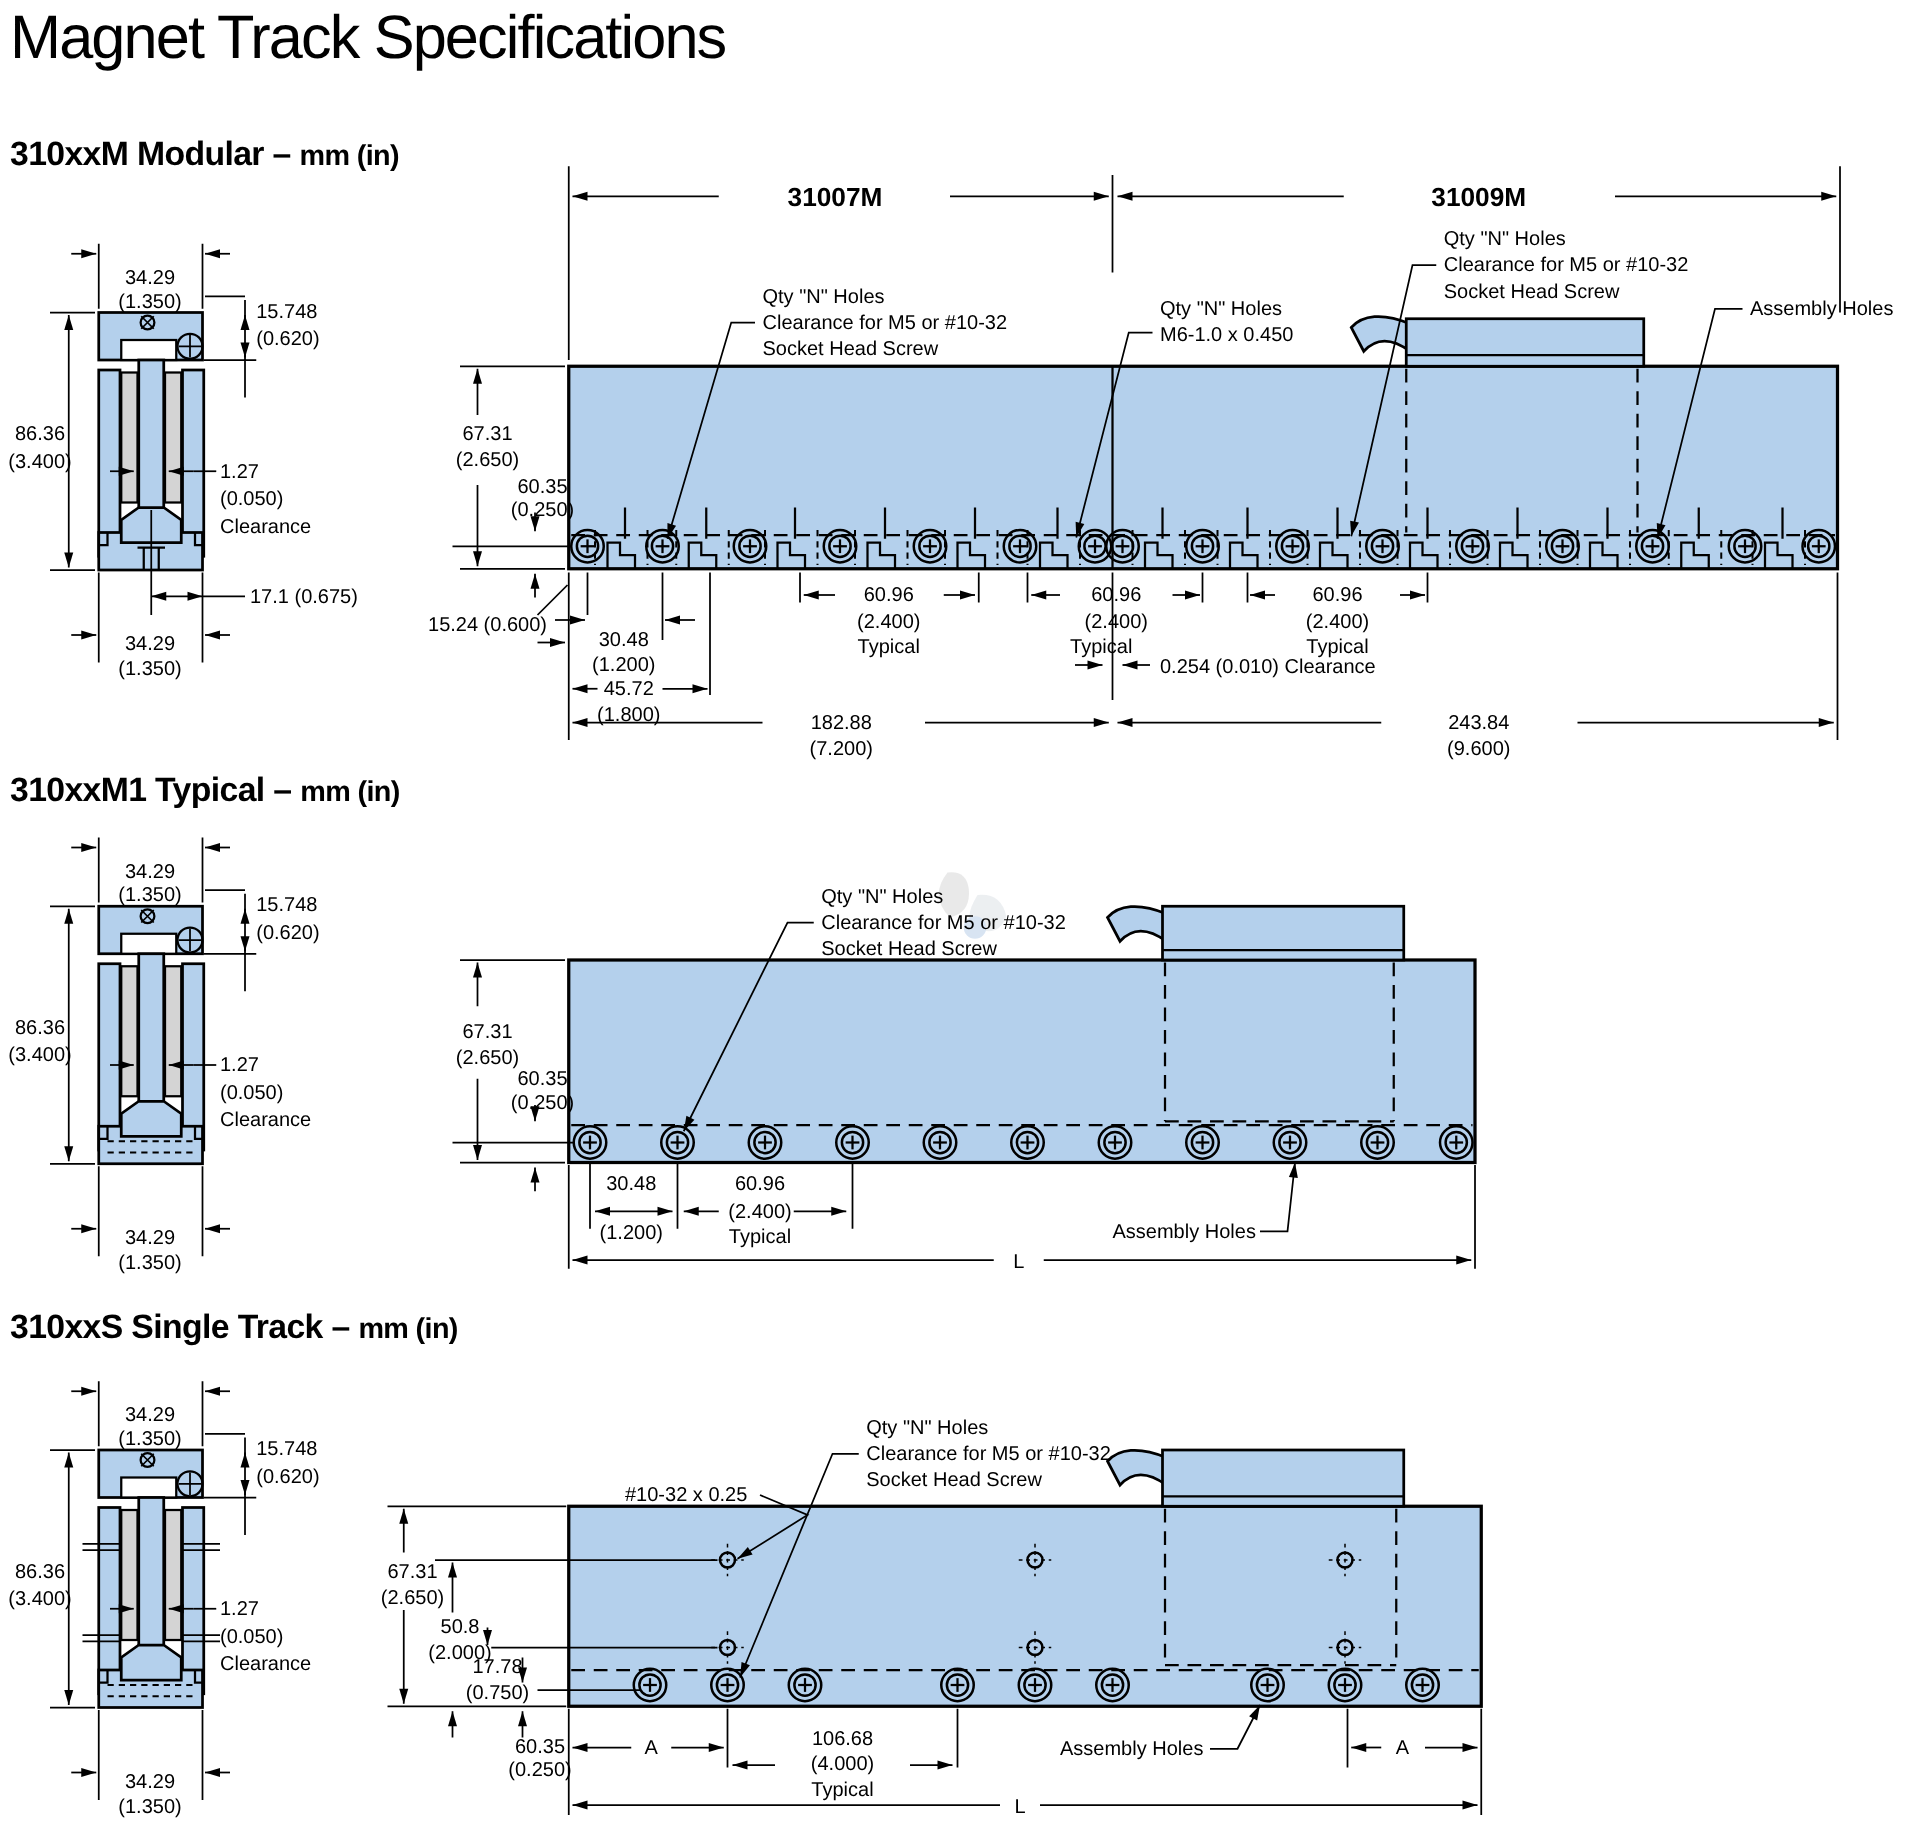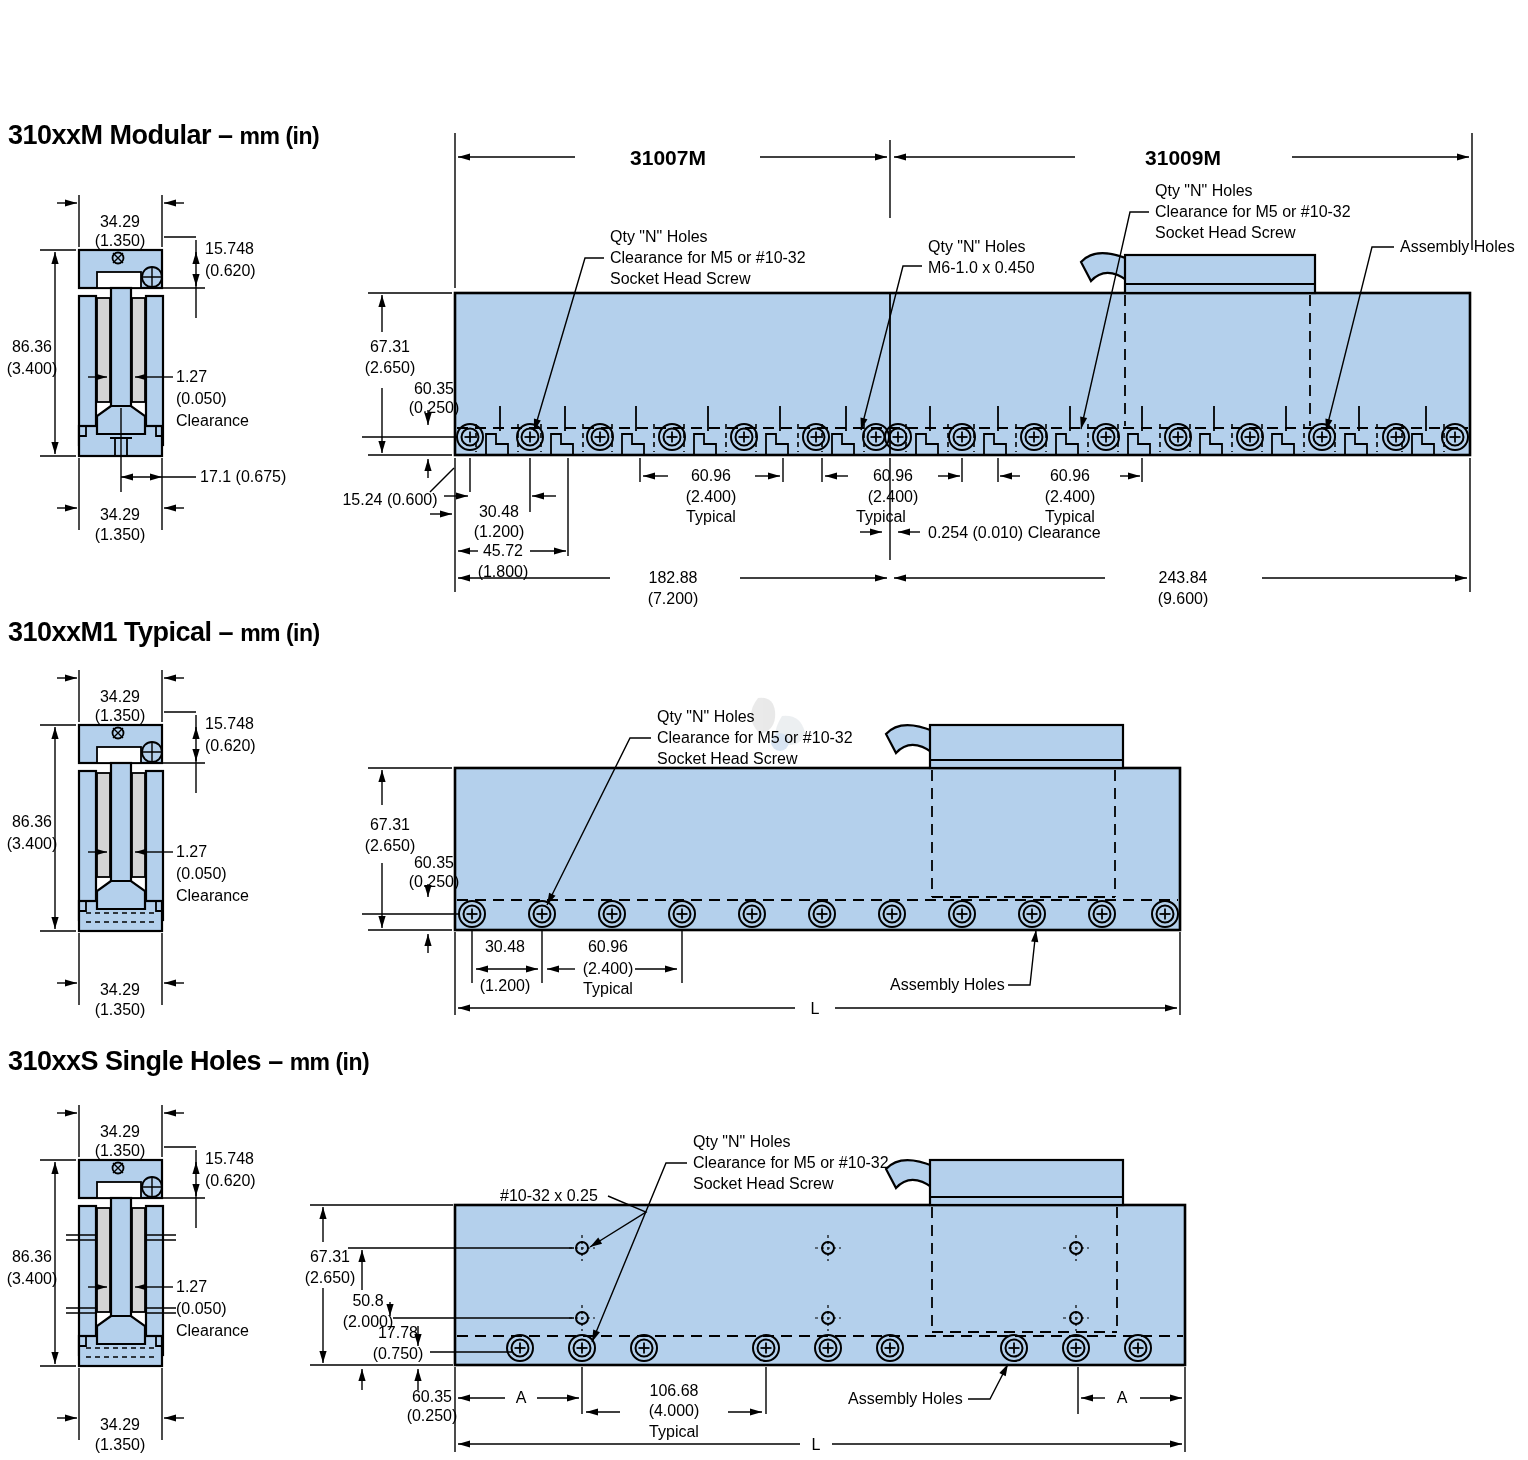--- a/index.html
+++ b/index.html
@@ -1,21 +1,21 @@
 <!DOCTYPE html>
 <html><head>
 <meta charset="utf-8">
 <style>
   html,body{margin:0;padding:0;background:#fff;}
   body{width:1528px;height:1460px;position:relative;font-family:"Liberation Sans",sans-serif;color:#000;}
   #page{position:absolute;inset:0;}
   #title{position:absolute;left:8px;top:2px;font-size:49px;letter-spacing:-1.5px;font-weight:400;}
   .sec-head{position:absolute;left:8px;font-size:27px;font-weight:700;letter-spacing:-0.5px;}
   .sec-head .units{font-size:23px;}
-  #head1{top:120px}#head2{top:617px}#head3{top:1046px}
+  #head1{top:108px}#head2{top:617px}#head3{top:1046px}
   svg{position:absolute;left:0;overflow:visible;}
   #svg1{top:130px}#svg2{top:610px}#svg3{top:1040px}
   .blue{fill:#b4d0ec;stroke:#000;stroke-width:2.2;}
   .trk{stroke-width:2.6;}
   .gray{fill:#d4d4d4;stroke:#000;stroke-width:1.8;}
   .white{fill:#fff;stroke:#000;stroke-width:1.8;}
   .hole{fill:none;stroke:#000;stroke-width:2;}
   .ln{fill:none;stroke:#000;stroke-width:1.8;}
   .dim{fill:none;stroke:#000;stroke-width:1.4;}
   .dsh{fill:none;stroke:#000;stroke-width:1.8;stroke-dasharray:11 7;}
@@ -24,31 +24,32 @@
   text{fill:#000;}
   .d{font-size:16px;}
   .mod{font-size:21px;font-weight:700;}
   .tc{text-anchor:middle}.ts{text-anchor:start}
 </style>
 </head>
 <body>
 
 <div id="page">
 
+<div id="title">Magnet Track Specifications</div>
 
 <div id="head1" class="sec-head">
   <span>310xxM Modular –</span>
   <span class="units">mm (in)</span>
 </div>
 <div id="head2" class="sec-head">
   <span>310xxM1 Typical –</span>
   <span class="units">mm (in)</span>
 </div>
 <div id="head3" class="sec-head">
-  <span>310xxS Single Holes –</span>
+  <span>310xxS Single Track –</span>
   <span class="units">mm (in)</span>
 </div>
 
 <svg id="svg1" width="1528" height="480" viewBox="0 130 1528 480">
   <defs>
     <marker id="ar1" markerUnits="userSpaceOnUse" markerWidth="14" markerHeight="10" refX="13" refY="5" orient="auto-start-reverse">
           <path d="M13,5 L1,1.4 L1,8.6 Z"></path>
         </marker>
     <g id="h1">
           <circle class="hole" r="13"></circle>

